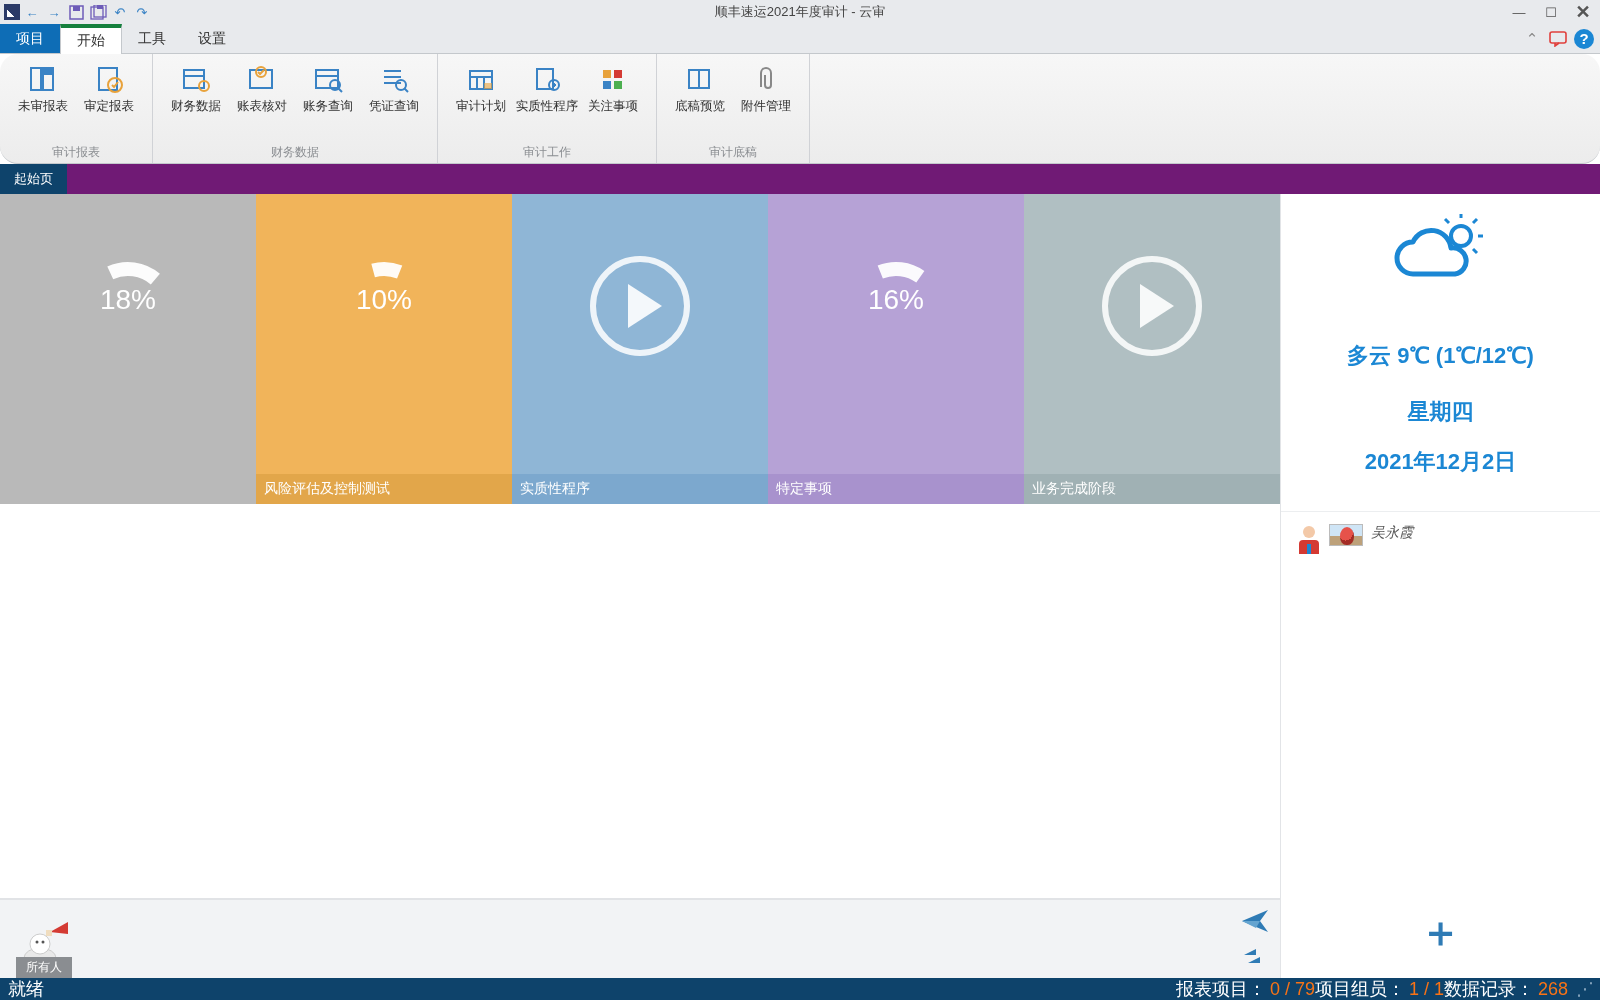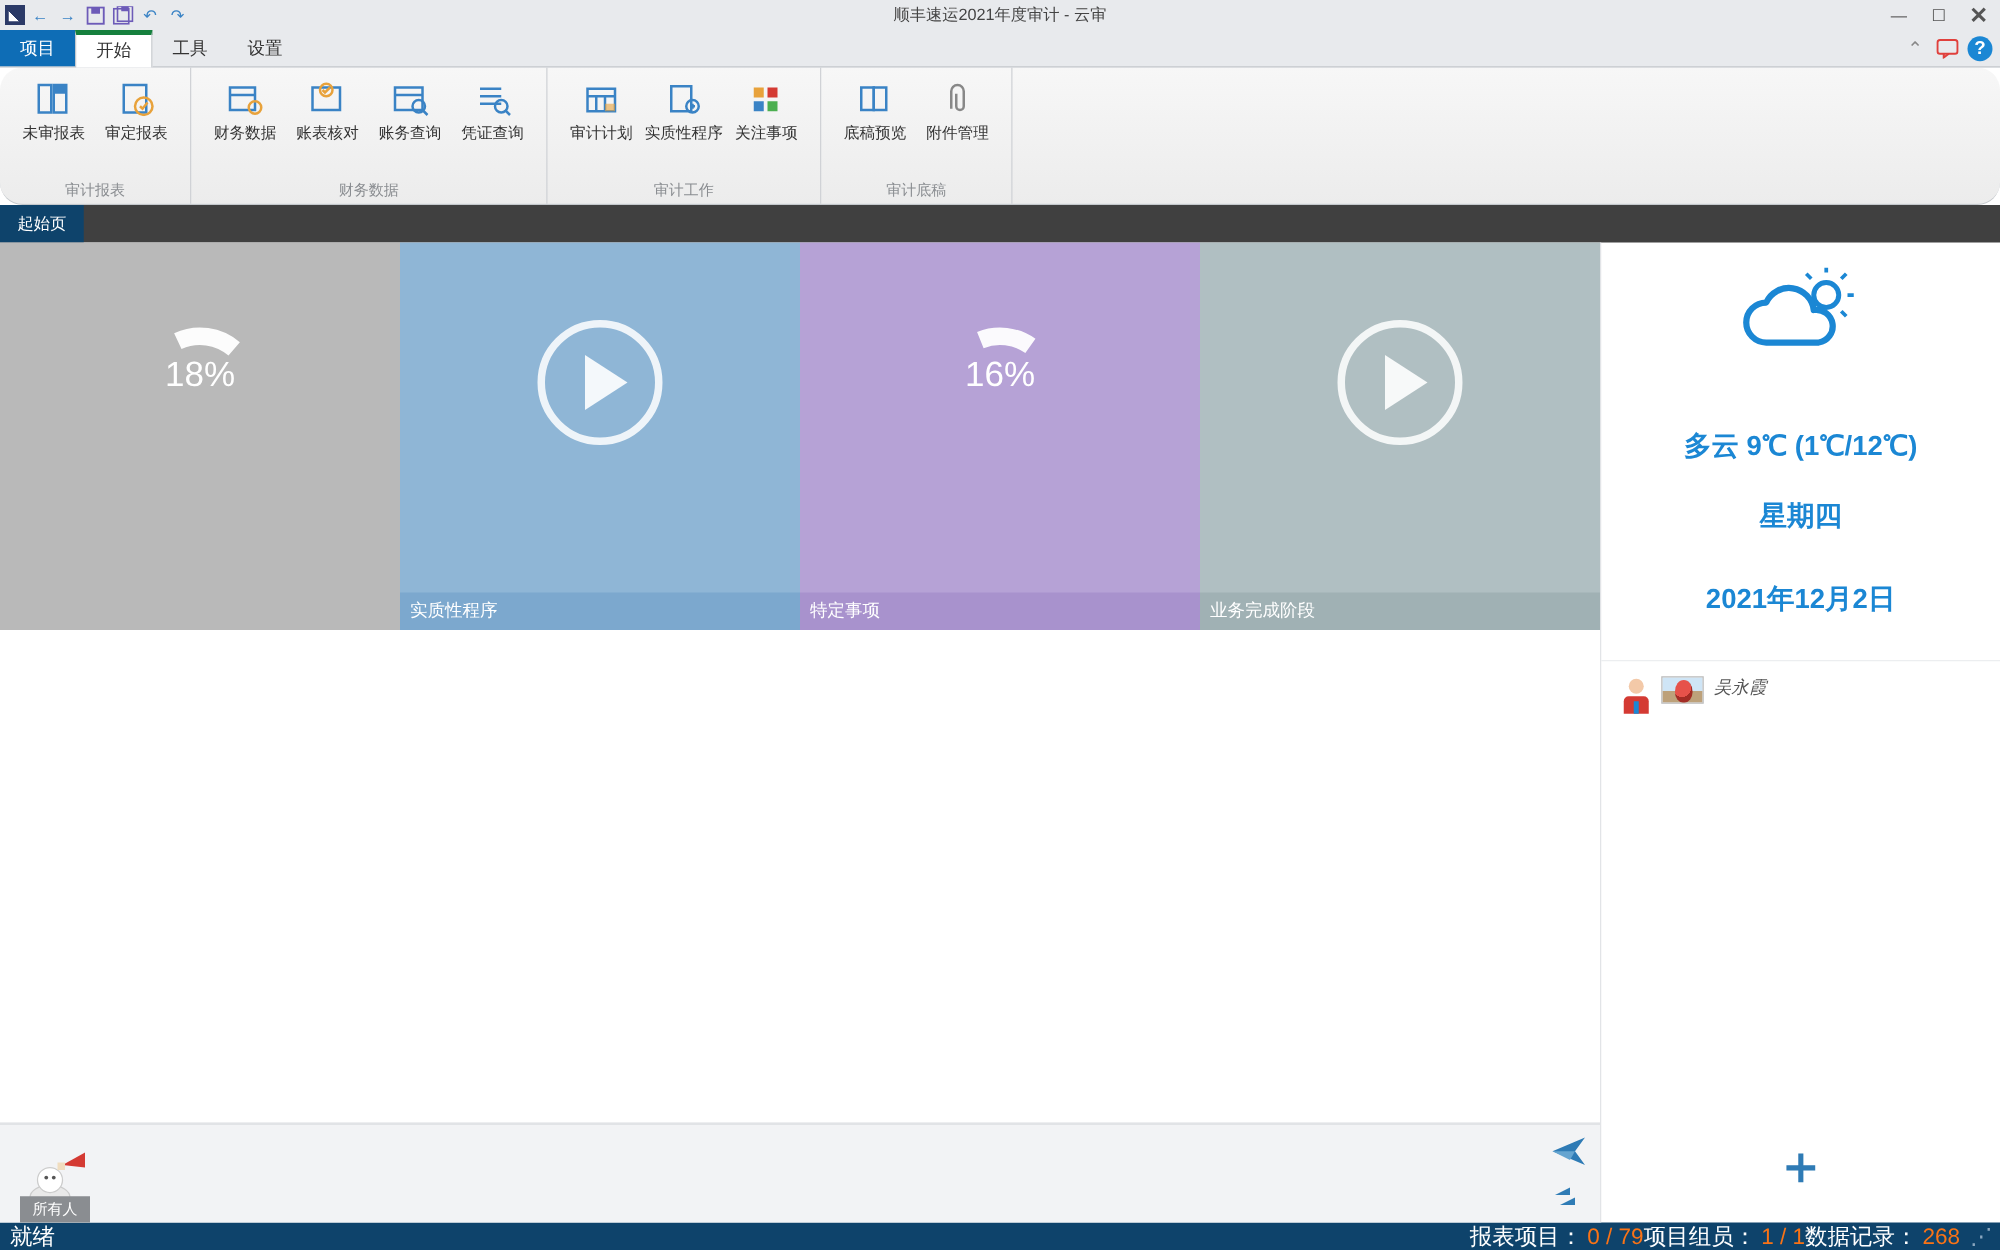--- a/index.html
+++ b/index.html
@@ -34,21 +34,21 @@
 .rbtn .ico { width:34px; height:30px; display:flex; align-items:center; justify-content:center;}
 .rbtn .lbl { font-size:12.5px; color:#333; text-align:center; white-space:nowrap;}
 
 
 .ico svg{width:30px;height:28px;}
 .ico svg .s1{fill:none;stroke:#3a83c5;stroke-width:2;}
 .ico svg .s2{fill:none;stroke:#e8a23b;stroke-width:2;}
 .ico svg .f1{fill:#3a83c5;}
 
 
-.pagetabs { height:30px; background:#404040; display:flex; align-items:flex-end;text-align:right;}
+.pagetabs { height:30px; background:#701a75; display:flex; align-items:flex-end;text-align:right;}
 .pagetabs .ptab { background:#0e436b; color:#fff; font-size:13px; padding:6px 14px; cursor:pointer;}
 
 
 .main { height: calc(1000px - 24px - 30px - 110px - 30px - 22px); display:flex; }
 .left-col { width:1280px; display:flex; flex-direction:column;}
 .right-col { flex:1; border-left:1px solid #e2e4e7; display:flex; flex-direction:column; align-items:center; padding-top:20px;gap:16px;}
 
 .tiles { height:310px; display:flex; }
 .tile { flex:1; position:relative; color:#fff; overflow:hidden; cursor:pointer;}
 .tile .band{ position:absolute; left:0; right:0; bottom:0; height:30px; display:flex; align-items:center; padding-left:8px; font-size:14px;}
@@ -67,21 +67,21 @@
 .chat-toolbar{ height:80px; background:#f2f3f5; border-top:2px solid #e1e3e6; position:relative;}
 .chat-toolbar .megaphone{ position:absolute; left:16px; bottom:6px; width:60px; height:60px; }
 .chat-toolbar .all-tag{ position:absolute; left:16px; bottom:0; background:#8a8d91; color:#fff; font-size:12px; padding:2px 10px;}
 .chat-toolbar .send-icons{ position:absolute; right:10px; top:8px; display:flex; flex-direction:column; gap:6px;}
 .chat-toolbar .send-icons .si{ color:#2f7bb5; font-size:24px; cursor:pointer;}
 
 
 .weather-ico svg{width:95px;height:75px;}
 .wtxt{ color:#1b87d4; font-size:22px; font-weight:600; margin-top:32px;}
 .wtxt.day{font-size:22px; margin-top:10px;}
-.wtxt.date{font-size:22px; margin-top:20px;}
+.wtxt.date{font-size:22px; margin-top:4px;}
 .user-row{ width:100%; display:flex; align-items:flex-start; gap:8px; padding:12px 0 0 16px; margin-top:18px; border-top:1px solid #eceef0;font-style:italic;}
 .avatar1{width:24px;height:30px; position:relative;}
 .avatar1 .body{width:20px;height:14px;background:#d43a33;position:absolute;bottom:0;left:2px;border-radius:4px 4px 0 0;}
 .avatar1 .head{width:12px;height:12px;background:#f3c9a8;border-radius:50%;position:absolute;top:2px;left:6px;}
 .avatar1 .tie{width:4px;height:10px;background:#1b87d4;position:absolute;bottom:0;left:10px;}
 .avatar2{width:34px;height:22px;background:linear-gradient(#cfe5f6 55%,#bda17a 55%);border:1px solid #bbb; position:relative;}
 .avatar2::after{content:"";position:absolute;width:14px;height:18px;top:2px;left:10px;border-radius:50% 50% 45% 45%;background:radial-gradient(circle at 40% 35%, #e6524a 0 50%, #a32c25 50%);}
 .user-name{font-size:14px;color:#555;}
 .add-user{ margin-top:auto; margin-bottom:18px; color:#2f7bb5; font-size:42px; font-weight:bold; cursor:pointer;}
 
@@ -291,20 +291,29 @@
 <div class="main">
   <div class="left-col">
     <div class="tiles">
       <div class="tile t0">
         <div class="graphic arc">
           <svg viewBox="0 0 110 110">
               <circle cx="55" cy="55" r="42" stroke-dasharray="264" transform="rotate(-115 55 55)" style="stroke-dashoffset:216"></circle>
             </svg>
         </div>
         <div class="pct">18%</div>
+      </div>
+      <div class="tile t1">
+        <div class="graphic arc">
+          <svg viewBox="0 0 110 110">
+              <circle cx="55" cy="55" r="42" stroke-dasharray="264" transform="rotate(-105 55 55)" style="stroke-dashoffset:237"></circle>
+            </svg>
+        </div>
+        <div class="pct">10%</div>
+        <div class="band">风险评估及控制测试</div>
       </div>
       <div class="tile t2">
         <div class="graphic">
             <div class="playcircle">
               <div class="playtri"></div>
             </div>
           </div>
         <div class="band">实质性程序</div>
       </div>
       <div class="tile t3">

